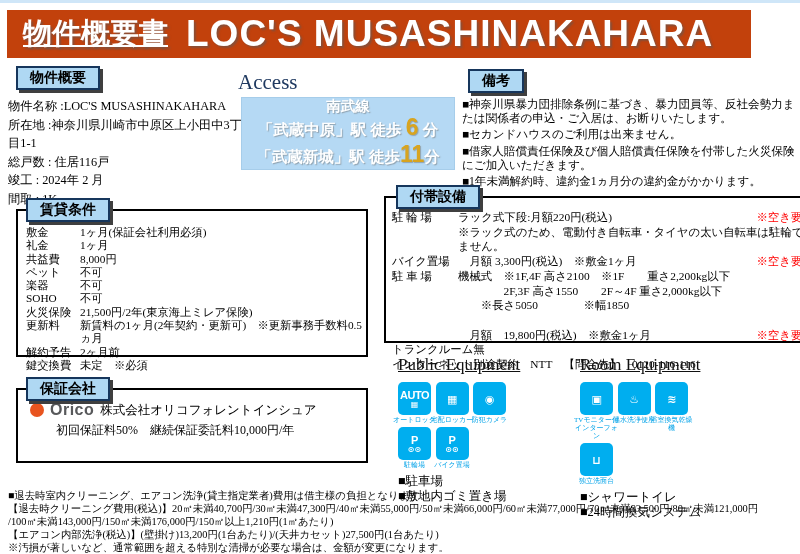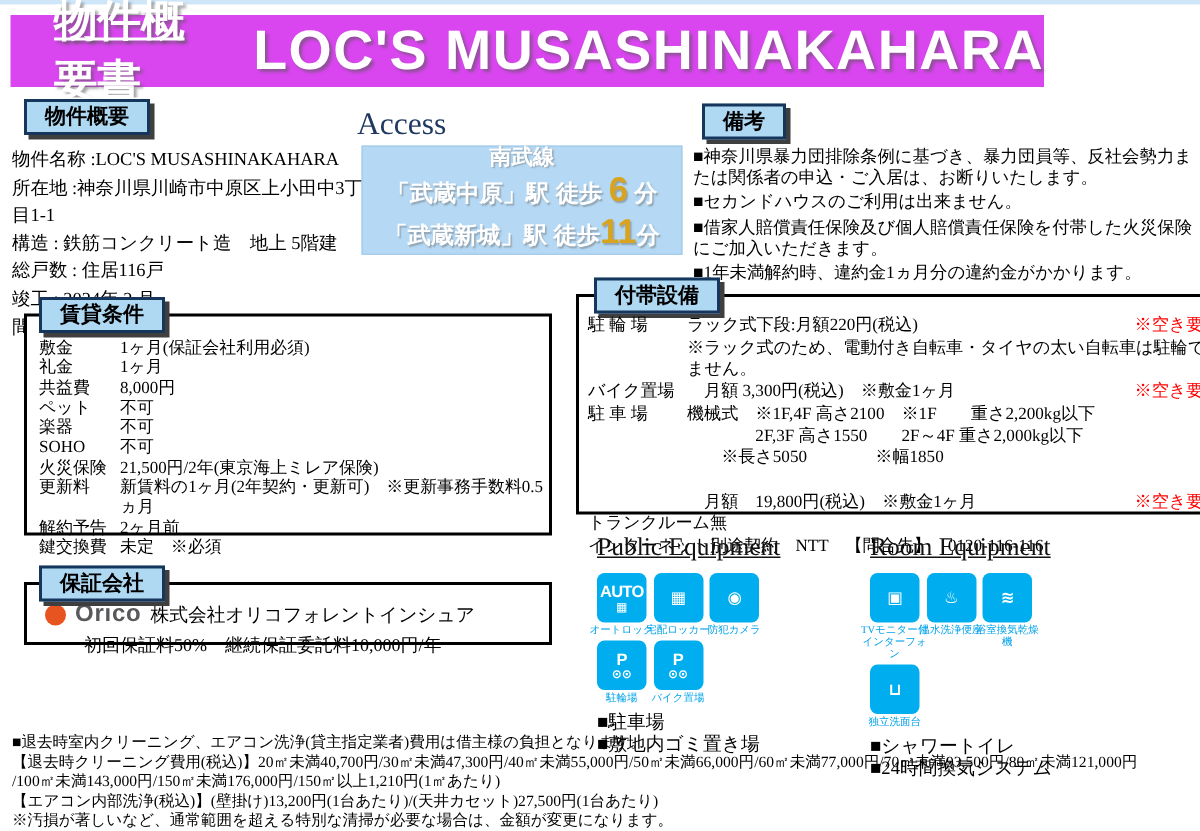--- a/index.html
+++ b/index.html
@@ -7,22 +7,22 @@
     width:800px;height:554px;position:relative;background:#fff;overflow:hidden;
     font-family:"Liberation Serif","DejaVu Serif",serif;color:#000;
     -webkit-font-smoothing:antialiased;
   }
   .abs{position:absolute}
 
   
   #top-strip{left:0;top:0;width:800px;height:3px;background:#cfe6f8}
 
   
-  #banner{left:7px;top:10px;width:689px;height:48px;background:#d946ef;
-    display:flex;align-items:center;gap:18px;padding-left:29px;box-sizing:border-box}
+  #banner{left:7px;top:10px;width:744px;height:48px;background:#c2410c;
+    display:flex;align-items:center;gap:18px;padding-left:16px;box-sizing:border-box}
   #banner .doc{font-family:"Liberation Sans","DejaVu Sans",sans-serif;font-weight:bold;
     font-size:29px;color:#fff;text-decoration:underline;text-shadow:2px 2px 2px rgba(90,90,90,.55)}
   #banner .name{font-family:"Liberation Sans","DejaVu Sans",sans-serif;font-weight:bold;
     font-size:37px;color:#fff;letter-spacing:1px;text-shadow:2px 2px 2px rgba(90,90,90,.55);white-space:nowrap}
 
   
   .tab{display:inline-block;background:#AFD8F3;border:2px solid #16365C;
     box-shadow:3px 3px 0 #3f3f3f;padding:1px 12px;
     font-family:"Liberation Sans","DejaVu Sans",sans-serif;font-weight:bold;font-size:14px;white-space:nowrap}
 
@@ -54,21 +54,21 @@
   .kv .v{white-space:pre-wrap}
 
   #facilities-box{left:384px;top:196px;width:471px;height:147px}
   #facilities-box .boxtab{left:10px}
   #facilities-rows{position:absolute;left:6px;top:12px;right:2px}
   .frow{display:flex;font-size:11.4px;line-height:14.7px;min-height:14.7px}
   .frow .k{flex:0 0 66px;white-space:pre}
   .frow .v{white-space:pre-wrap}
   .frow .n{color:#FF0000;margin-left:auto;margin-right:26px;white-space:nowrap}
 
-  #guarantor-box{left:16px;top:388px;width:352px;height:42px}
+  #guarantor-box{left:16px;top:388px;width:352px;height:75px}
   .glogo{display:flex;align-items:center;margin:11px 0 0 12px;gap:6px}
   .gcircle{width:14px;height:14px;border-radius:50%;background:#E8541F}
   .gname{font-family:"Liberation Sans","DejaVu Sans",sans-serif;font-weight:bold;font-size:16px;color:#58595B;letter-spacing:.5px}
   .gcompany{font-family:"Liberation Sans","DejaVu Sans",sans-serif;font-weight:normal;font-size:12.5px}
   .gterms{margin:3px 0 0 38px;font-size:12px}
 
   
   #pub-equip{left:398px;top:355px;width:172px}
   #room-equip{left:580px;top:355px;width:216px}
   .equip-title{font-size:17px;color:#111;text-decoration:underline;margin-bottom:7px;white-space:nowrap}
@@ -92,21 +92,20 @@
 
 <div id="banner" class="abs">
   <span class="doc">物件概要書</span>
   <span class="name">LOC'S MUSASHINAKAHARA</span>
 </div>
 
 <span id="overview-tab" class="tab abs">物件概要</span>
 <div id="overview-rows" class="abs">
   <div class="ov-row"><span>物件名称 :</span><span>LOC'S MUSASHINAKAHARA</span></div>
   <div class="ov-row"><span>所在地 :</span><span>神奈川県川崎市中原区上小田中3丁目1-1</span></div>
-  <div class="ov-row"><span>構造 : </span><span>鉄筋コンクリート造　地上 5階建</span></div>
   <div class="ov-row"><span>総戸数 : </span><span>住居116戸</span></div>
   <div class="ov-row"><span>竣工 : </span><span>2024年 2 月</span></div>
   <div class="ov-row"><span>間取 : </span><span>1K</span></div>
 </div>
 
 <div id="access-title" class="abs">Access</div>
 <div id="access-box" class="abs">
   <div class="access-line">南武線</div>
   <div class="access-st"><span>「武蔵中原」駅 徒歩 </span><span class="min">6</span><span> 分</span></div>
   <div class="access-st"><span>「武蔵新城」駅 徒歩</span><span class="min">11</span><span>分</span></div>

